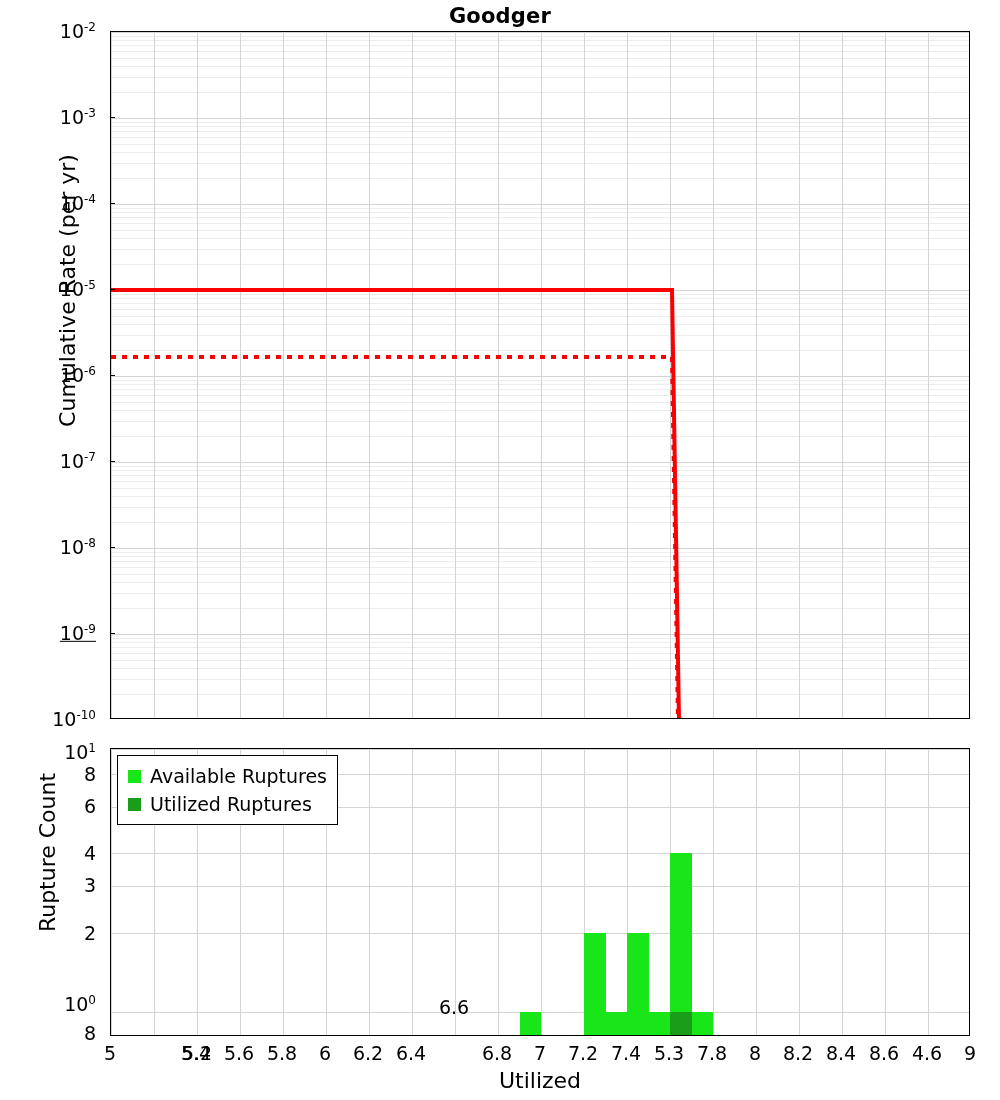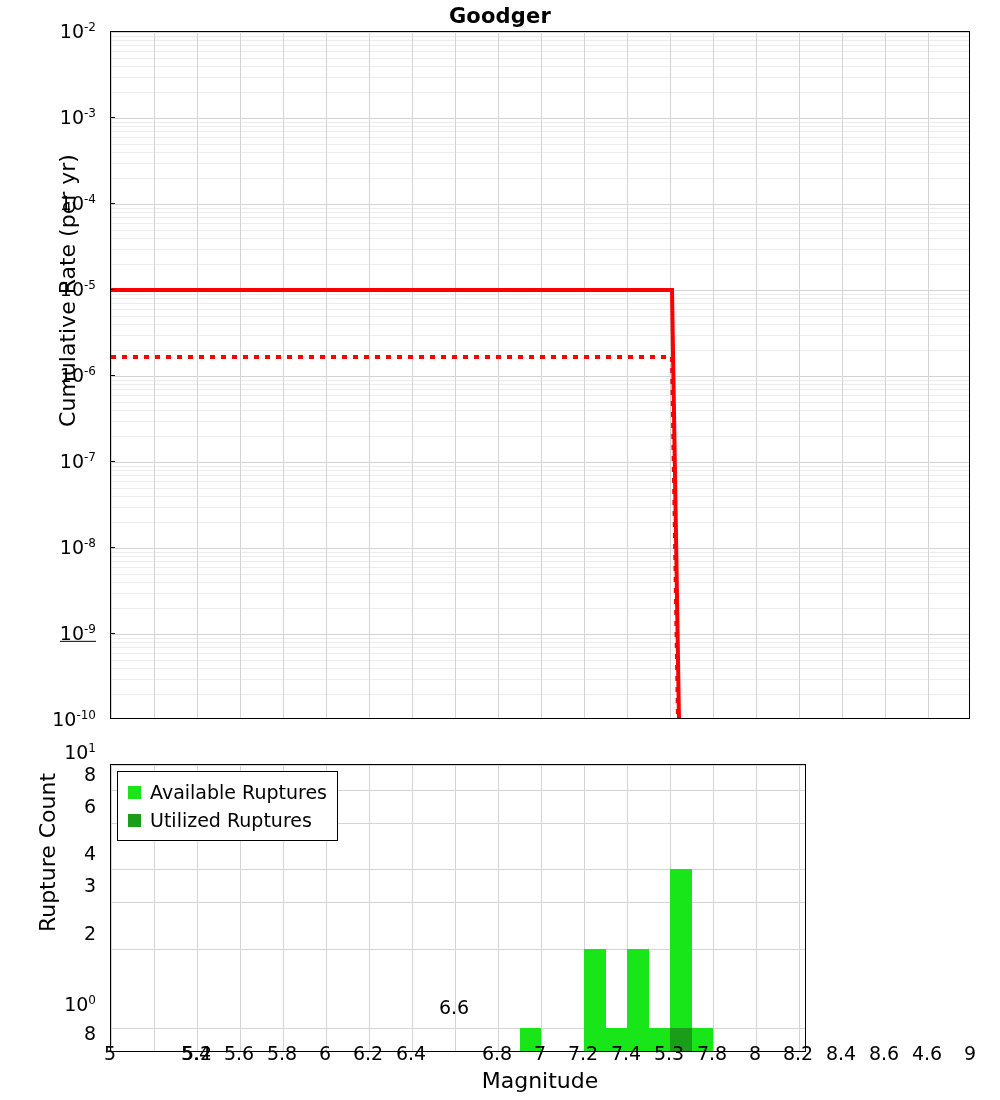--- a/index.html
+++ b/index.html
@@ -44,22 +44,22 @@
   
   #panel-top {
     left: 110px;
     top: 31px;
     width: 860px;
     height: 688px;
   }
   
   #panel-bottom {
     left: 110px;
-    top: 764px;
-    width: 696px;
+    top: 748px;
+    width: 860px;
     height: 288px;
   }
 
   .gridline-h, .gridline-v {
     position: absolute;
     background: #d4d4d4;
   }
   .gridline-h { left: 0; width: 100%; height: 1px; }
   .gridline-v { top: 0; width: 1px; height: 100%; }
   .gridline-minor { background: #ededed; }
@@ -429,21 +429,21 @@
       <div class="xlabel-tick" style="left: 626px; top: 1042px;">7.4</div>
       <div class="xlabel-tick" style="left: 669px; top: 1042px;">5.3</div>
       <div class="xlabel-tick" style="left: 712px; top: 1042px;">7.8</div>
       <div class="xlabel-tick" style="left: 755px; top: 1042px;">8</div>
       <div class="xlabel-tick" style="left: 798px; top: 1042px;">8.2</div>
       <div class="xlabel-tick" style="left: 841px; top: 1042px;">8.4</div>
       <div class="xlabel-tick" style="left: 884px; top: 1042px;">8.6</div>
       <div class="xlabel-tick" style="left: 927px; top: 1042px;">4.6</div>
       <div class="xlabel-tick" style="left: 970px; top: 1042px;">9</div>
     </div>
-  <div id="xlabel-bottom">Magnitude</div>
+  <div id="xlabel-bottom">Utilized</div>
 
 <div class="tickmark-y" style="position: absolute; left: 110px; top: 31px;"></div>
     <div class="tickmark-y" style="position: absolute; left: 110px; top: 117px;"></div>
     <div class="tickmark-y" style="position: absolute; left: 110px; top: 203px;"></div>
     <div class="tickmark-y" style="position: absolute; left: 110px; top: 289px;"></div>
     <div class="tickmark-y" style="position: absolute; left: 110px; top: 375px;"></div>
     <div class="tickmark-y" style="position: absolute; left: 110px; top: 461px;"></div>
     <div class="tickmark-y" style="position: absolute; left: 110px; top: 547px;"></div>
     <div class="tickmark-y" style="position: absolute; left: 110px; top: 633px;"></div>
     <div class="tickmark-y" style="position: absolute; left: 110px; top: 718px;"></div>

